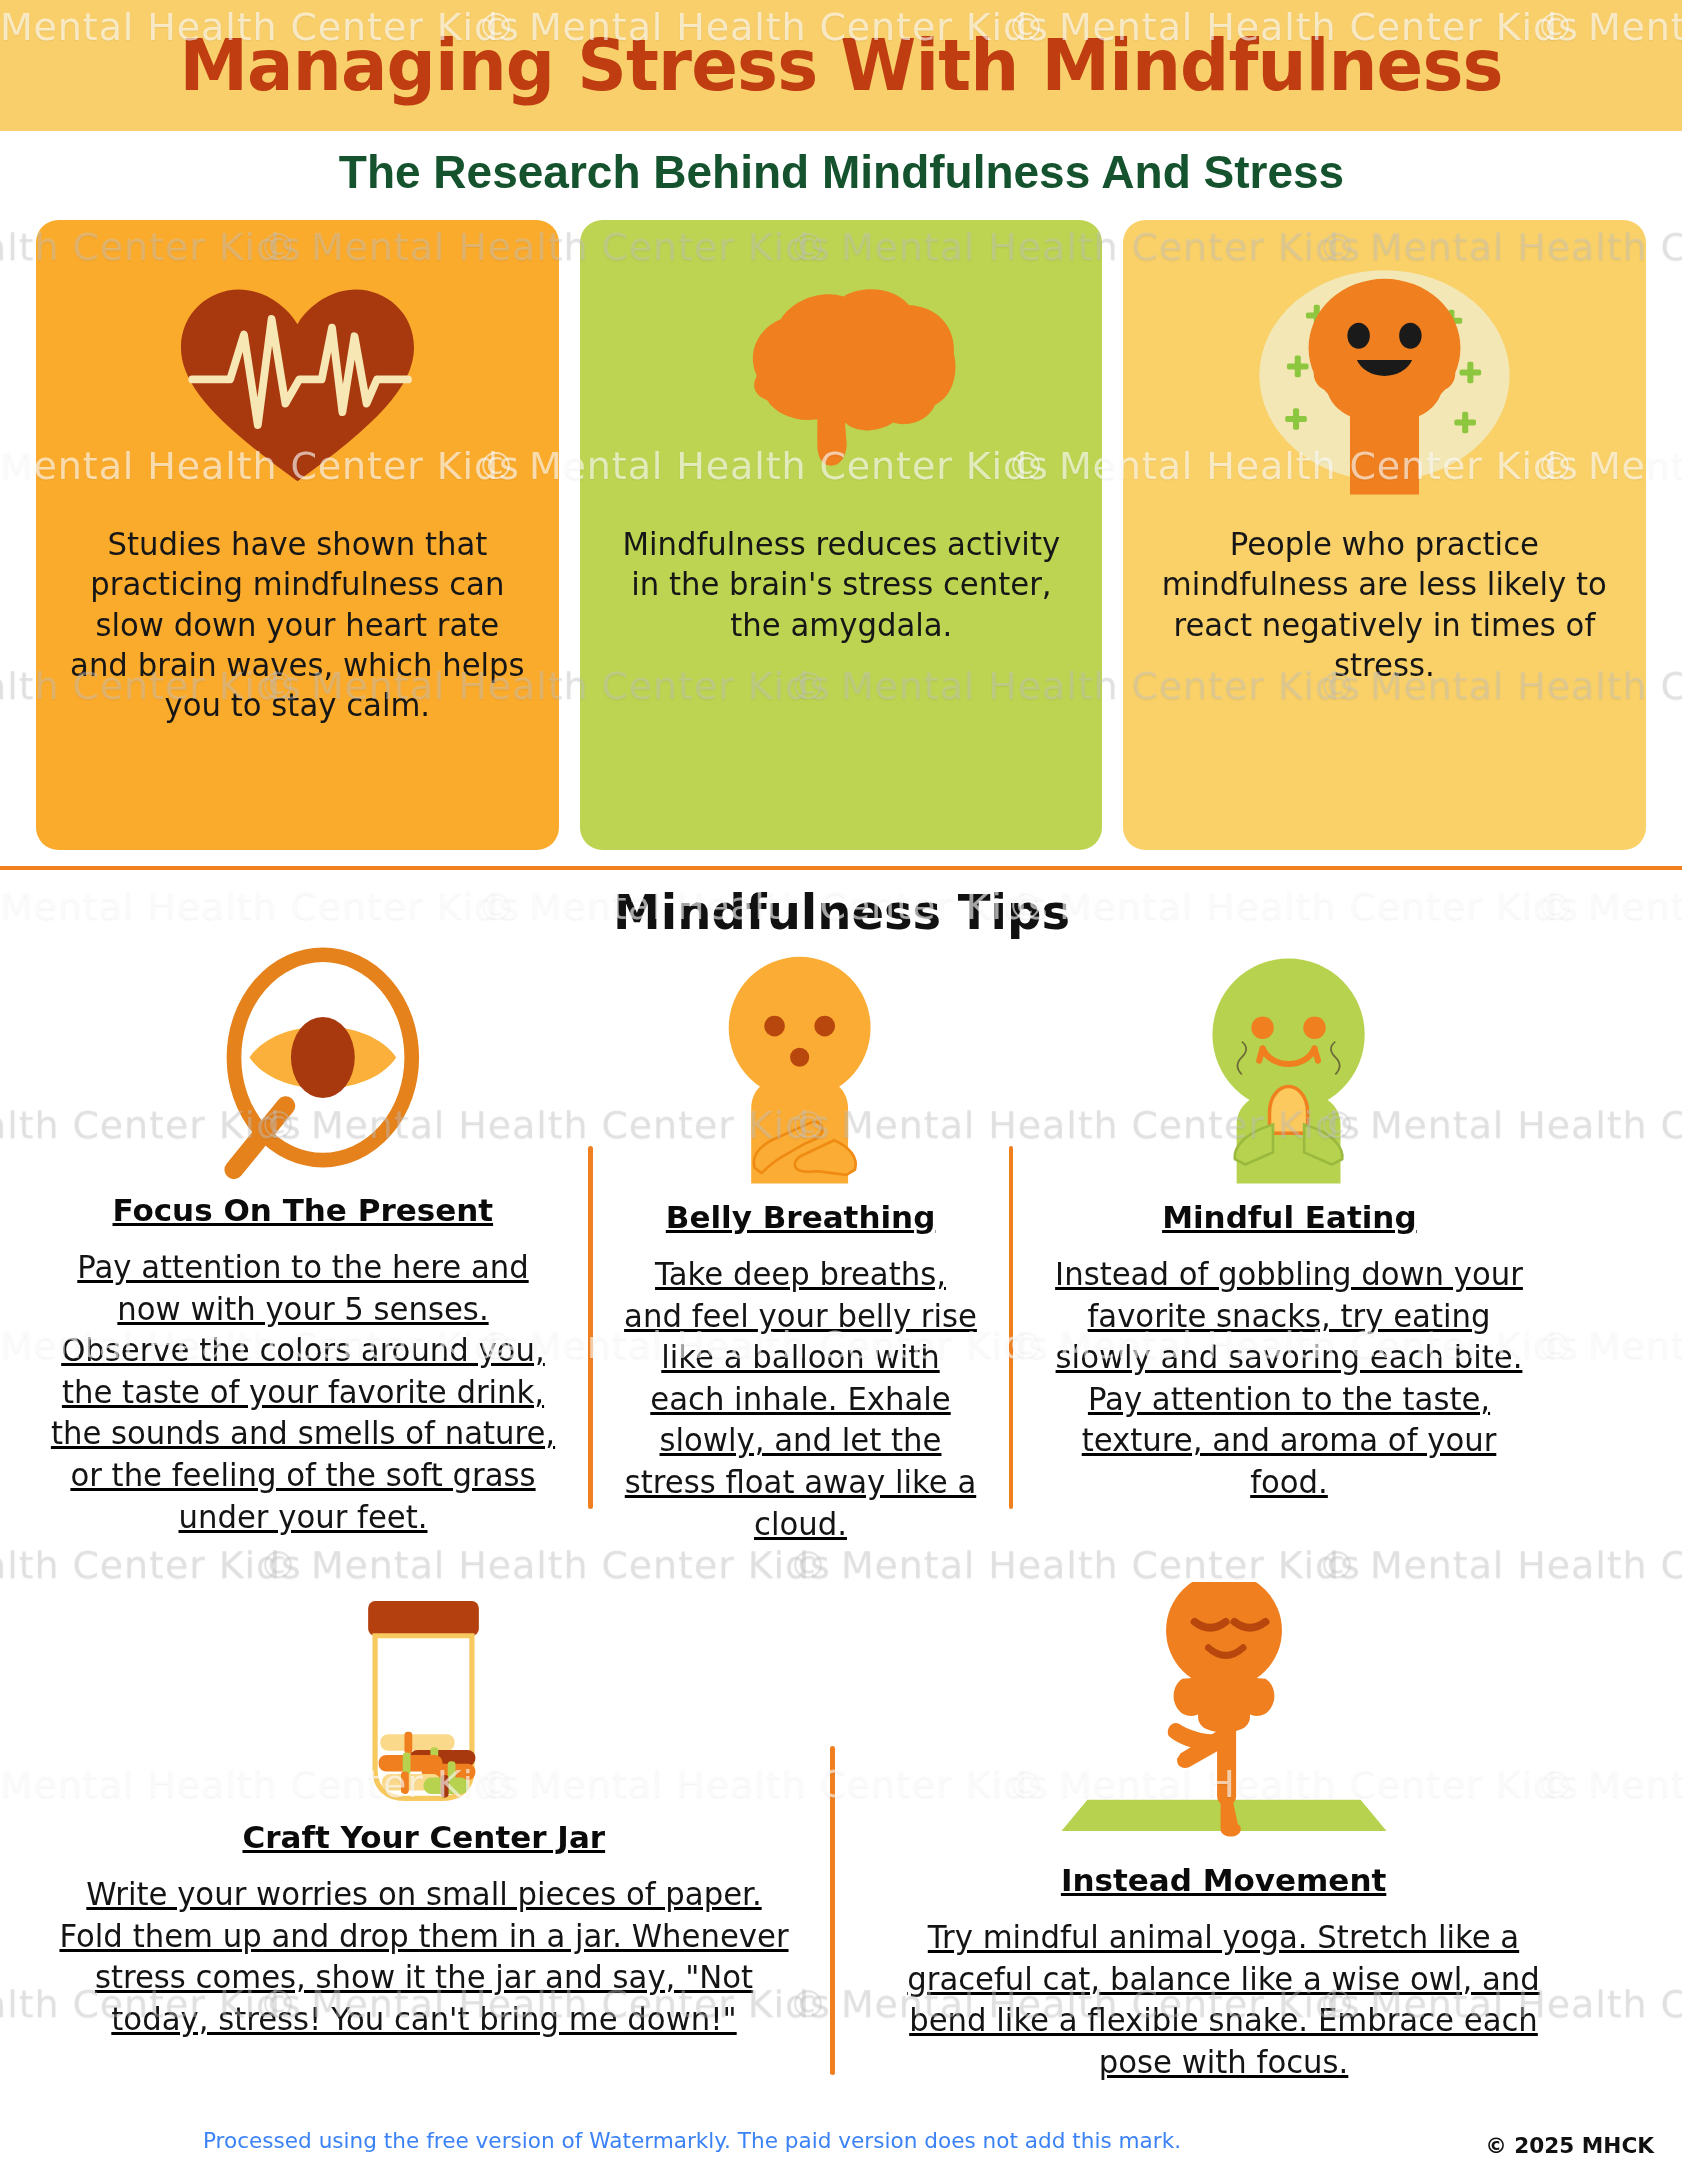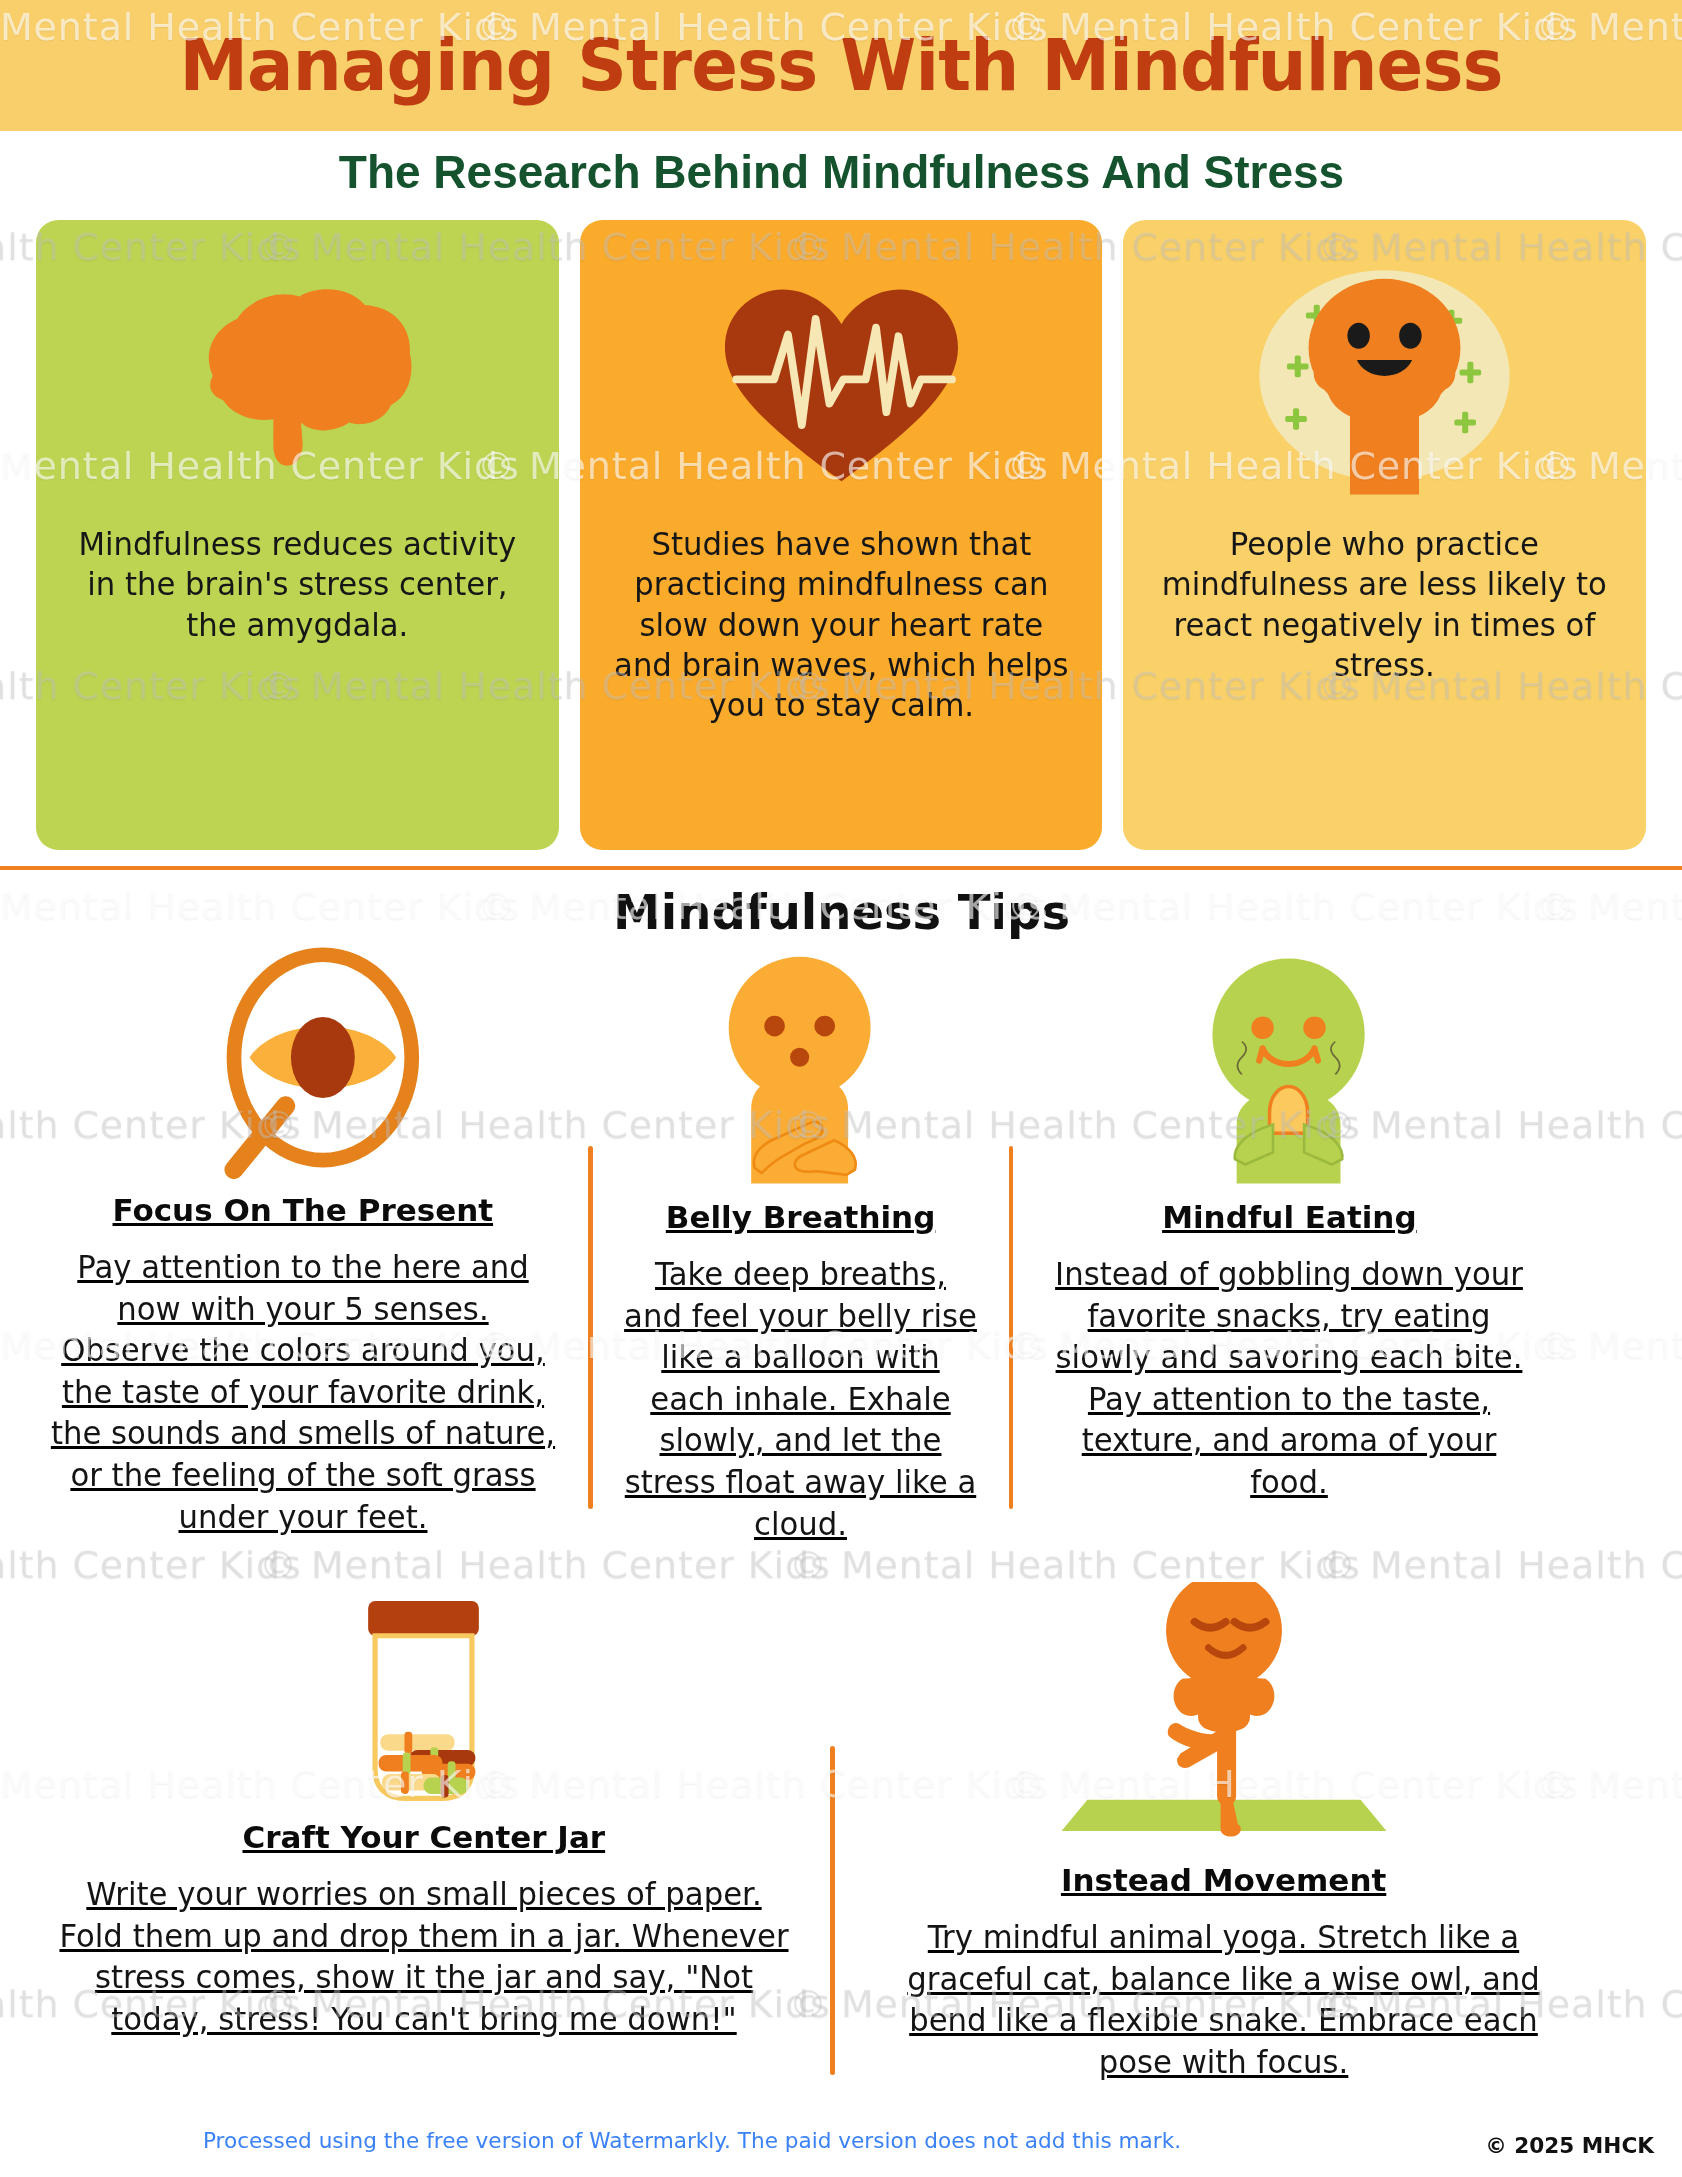--- a/index.html
+++ b/index.html
@@ -127,40 +127,40 @@
 <body>
 
 <div id="header-banner">
   <div id="page-title">Managing Stress With Mindfulness</div>
 </div>
 
 <div id="research-heading">The Research Behind Mindfulness And Stress</div>
 
 <div id="research-cards">
 
+  <div class="research-card" style="background:#fbab2c">
+    <div class="rc-art">
+      <svg width="259" height="216" viewBox="0 0 300 250">
+        <path d="M150 240 C 60 175, 15 130, 15 85 C 15 45, 48 18, 82 18 C 110 18, 136 35, 150 58 C 164 35, 190 18, 218 18 C 252 18, 285 45, 285 85 C 285 130, 240 175, 150 240 Z" fill="#a8390f"></path>
+        <polyline points="28,122 72,122 88,70 104,175 120,52 136,150 152,122 178,122 190,62 202,160 216,72 230,150 242,122 278,122" fill="none" stroke="#f6e7b4" stroke-width="9" stroke-linejoin="round" stroke-linecap="round"></polyline>
+      </svg>
+    </div>
+    <div class="rc-text">Studies have shown that practicing mindfulness can slow down your heart rate and brain waves, which helps you to stay calm.</div>
+  </div>
+
   <div class="research-card" style="background:#bcd451">
     <div class="rc-art">
       <svg width="277" height="216" viewBox="0 0 320 250">
         <path d="M62 118 C 50 92, 62 64, 90 52 C 104 30, 136 18, 162 26 C 186 12, 222 16, 238 36
                  C 272 38, 292 62, 290 92 C 296 116, 288 142, 268 152 C 262 168, 240 178, 220 172
                  C 202 184, 176 184, 164 172 L 166 196 C 166 212, 158 222, 148 222 C 138 222, 132 212, 132 198 L 132 168
                  C 108 172, 84 162, 74 146 C 58 140, 56 128, 62 118 Z" fill="#ef7f1f"></path>
       </svg>
     </div>
     <div class="rc-text">Mindfulness reduces activity in the brain's stress center, the amygdala.</div>
-  </div>
-
-  <div class="research-card" style="background:#fbab2c">
-    <div class="rc-art">
-      <svg width="259" height="216" viewBox="0 0 300 250">
-        <path d="M150 240 C 60 175, 15 130, 15 85 C 15 45, 48 18, 82 18 C 110 18, 136 35, 150 58 C 164 35, 190 18, 218 18 C 252 18, 285 45, 285 85 C 285 130, 240 175, 150 240 Z" fill="#a8390f"></path>
-        <polyline points="28,122 72,122 88,70 104,175 120,52 136,150 152,122 178,122 190,62 202,160 216,72 230,150 242,122 278,122" fill="none" stroke="#f6e7b4" stroke-width="9" stroke-linejoin="round" stroke-linecap="round"></polyline>
-      </svg>
-    </div>
-    <div class="rc-text">Studies have shown that practicing mindfulness can slow down your heart rate and brain waves, which helps you to stay calm.</div>
   </div>
 
 
   <div class="research-card" style="background:#f9d168">
     <div class="rc-art">
       <svg width="259" height="233" viewBox="0 0 300 270">
         <ellipse cx="150" cy="128" rx="145" ry="122" fill="#f3e7b5"></ellipse>
         <g fill="#8dc63f">
           <g>
               <rect x="68" y="46" width="7" height="25" rx="2"></rect>

